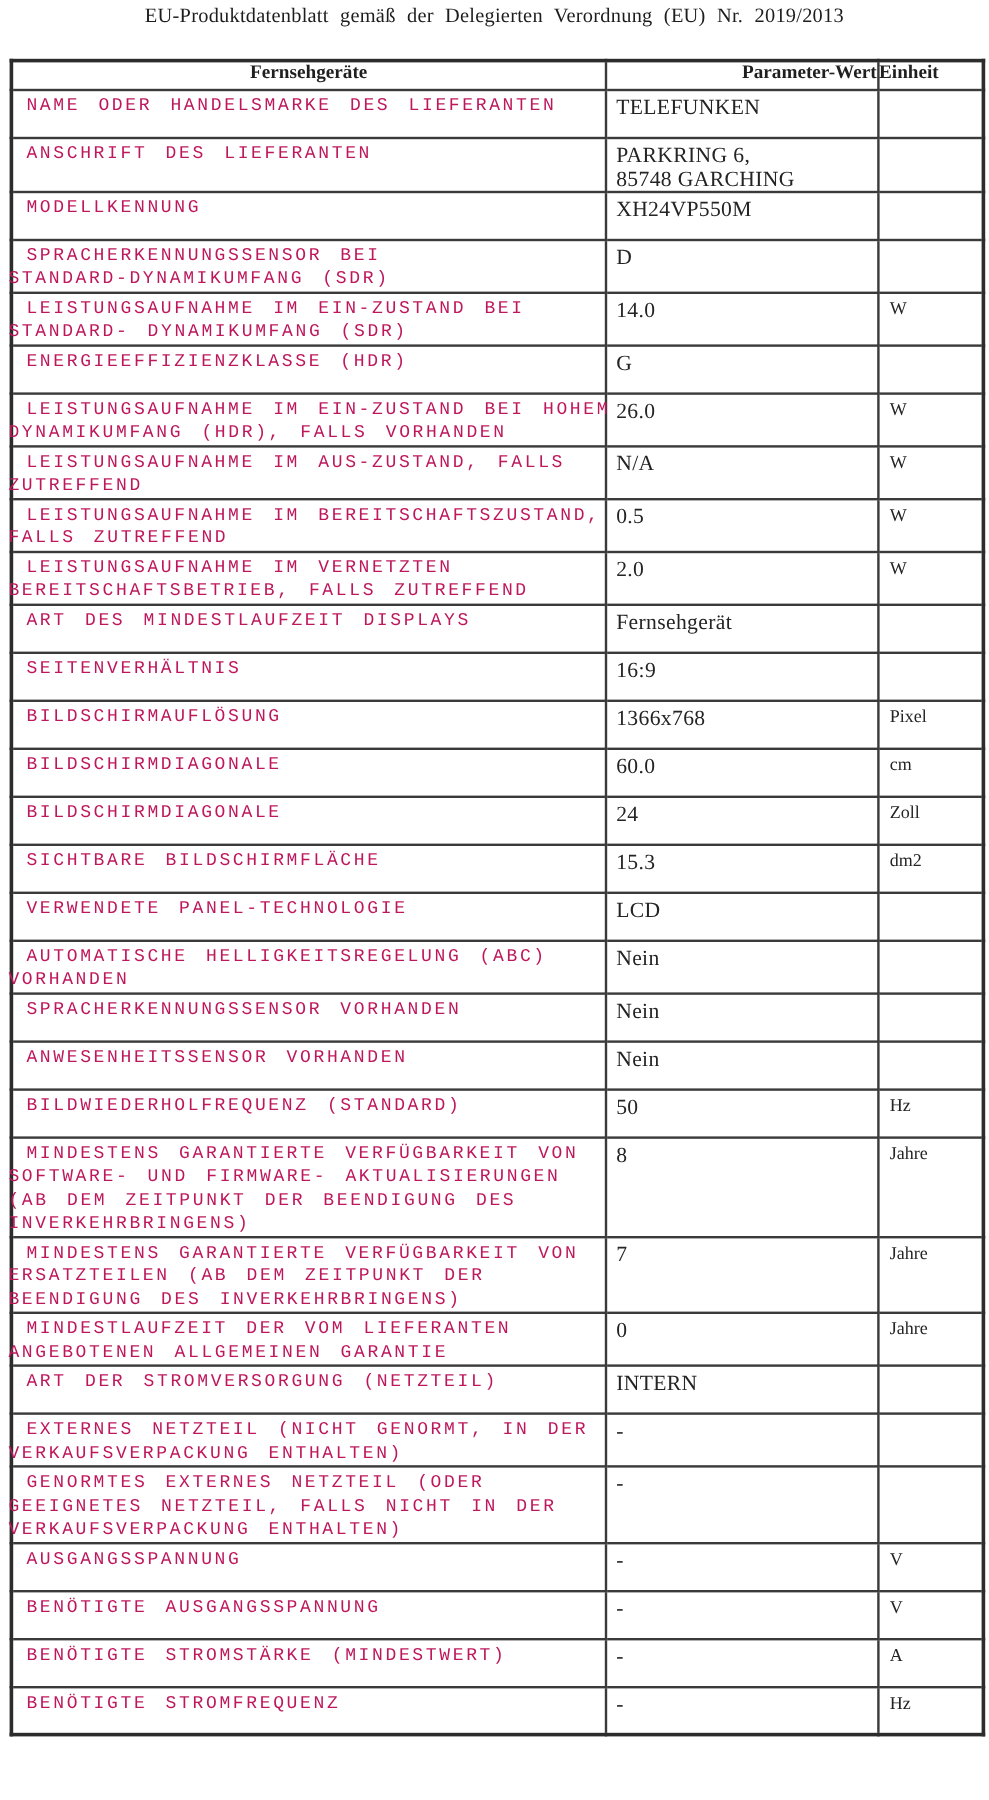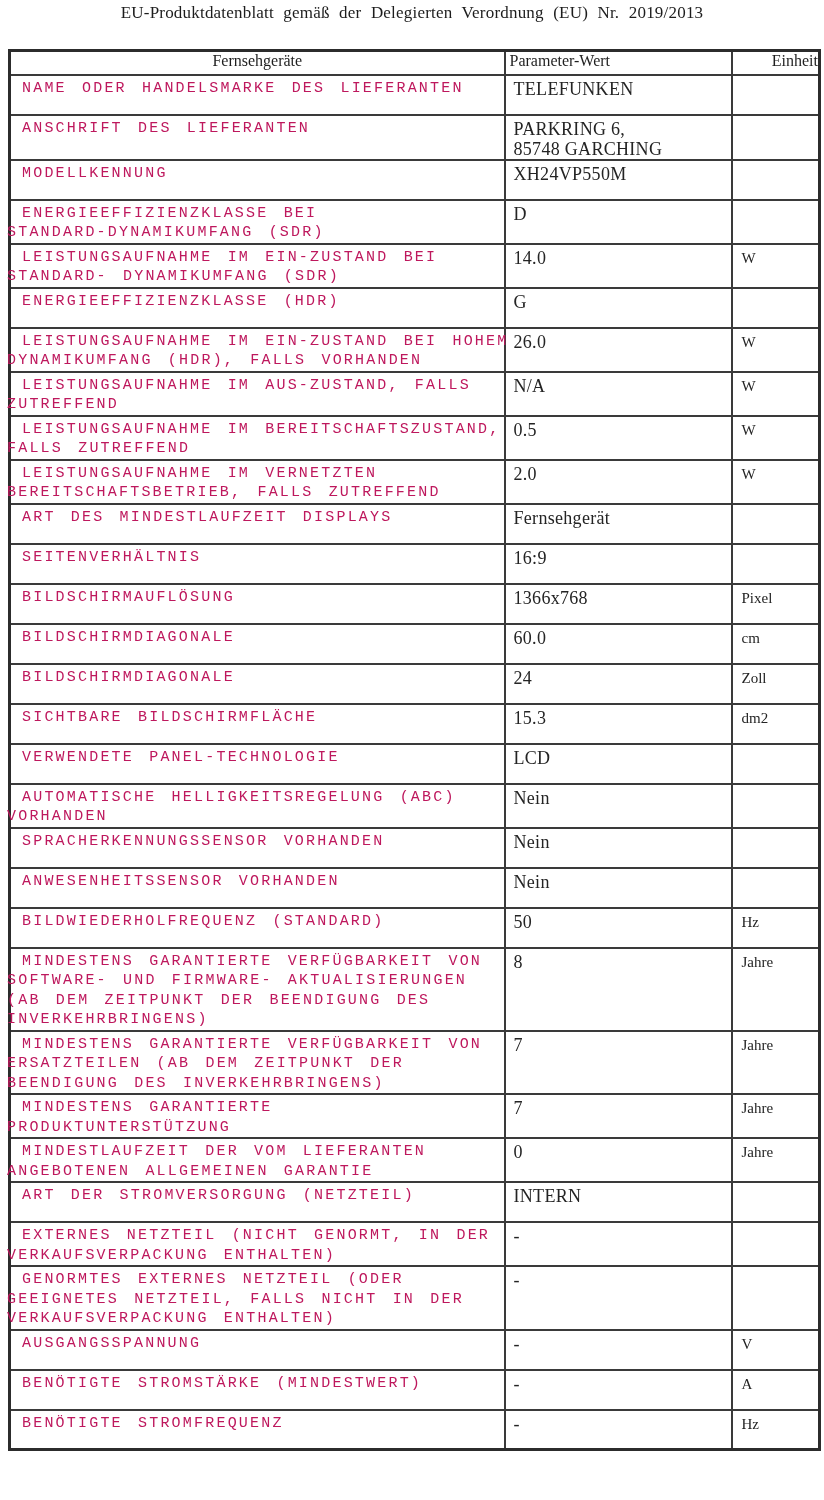--- a/index.html
+++ b/index.html
@@ -30,28 +30,28 @@
   col.c1 { width: 495px; }
   col.c2 { width: 227px; }
   col.c3 { width: 88px; }
   th, td {
     border: 2px solid #3a3a3a;
     vertical-align: top;
     padding: 0;
   }
   thead th {
     height: 24px;
-    font-weight: 400;
+    font-weight: 700;
     font-size: 16px;
     color: #1f1f1f;
     font-family: "Liberation Serif", serif;
   }
   th.h-param { text-align: center; }
-  th.h-value { text-align: left; padding-left: 4px; }
-  th.h-unit  { text-align: right; }
+  th.h-value { text-align: right; padding-left: 4px; }
+  th.h-unit  { text-align: left; }
   td { height: 40px; overflow: visible; }
   .label-text {
     font-family: "Liberation Mono", "DejaVu Sans Mono", monospace;
     font-size: 15px;
     line-height: 19.5px;
     letter-spacing: 2.2px;
     word-spacing: 4px;
     color: #be185d;
     white-space: pre;
     text-indent: 15px;
@@ -124,21 +124,21 @@
           </td>
           <td>
             <div class="value-text">XH24VP550M</div>
           </td>
           <td>
             <div class="unit-text"></div>
           </td>
         </tr>
         <tr>
           <td>
-            <div class="label-text">ENERGIEEFFIZIENZKLASSE BEI
+            <div class="label-text">SPRACHERKENNUNGSSENSOR BEI
 STANDARD-DYNAMIKUMFANG (SDR)</div>
           </td>
           <td>
             <div class="value-text">D</div>
           </td>
           <td>
             <div class="unit-text"></div>
           </td>
         </tr>
         <tr>
@@ -356,32 +356,20 @@
           </td>
           <td>
             <div class="value-text">7</div>
           </td>
           <td>
             <div class="unit-text">Jahre</div>
           </td>
         </tr>
         <tr>
           <td>
-            <div class="label-text">MINDESTENS GARANTIERTE
-PRODUKTUNTERSTÜTZUNG</div>
-          </td>
-          <td>
-            <div class="value-text">7</div>
-          </td>
-          <td>
-            <div class="unit-text">Jahre</div>
-          </td>
-        </tr>
-        <tr>
-          <td>
             <div class="label-text">MINDESTLAUFZEIT DER VOM LIEFERANTEN
 ANGEBOTENEN ALLGEMEINEN GARANTIE</div>
           </td>
           <td>
             <div class="value-text">0</div>
           </td>
           <td>
             <div class="unit-text">Jahre</div>
           </td>
         </tr>
@@ -417,20 +405,31 @@
           <td>
             <div class="value-text">-</div>
           </td>
           <td>
             <div class="unit-text"></div>
           </td>
         </tr>
         <tr>
           <td>
             <div class="label-text">AUSGANGSSPANNUNG</div>
+          </td>
+          <td>
+            <div class="value-text">-</div>
+          </td>
+          <td>
+            <div class="unit-text">V</div>
+          </td>
+        </tr>
+        <tr>
+          <td>
+            <div class="label-text">BENÖTIGTE AUSGANGSSPANNUNG</div>
           </td>
           <td>
             <div class="value-text">-</div>
           </td>
           <td>
             <div class="unit-text">V</div>
           </td>
         </tr>
         <tr>
           <td>

